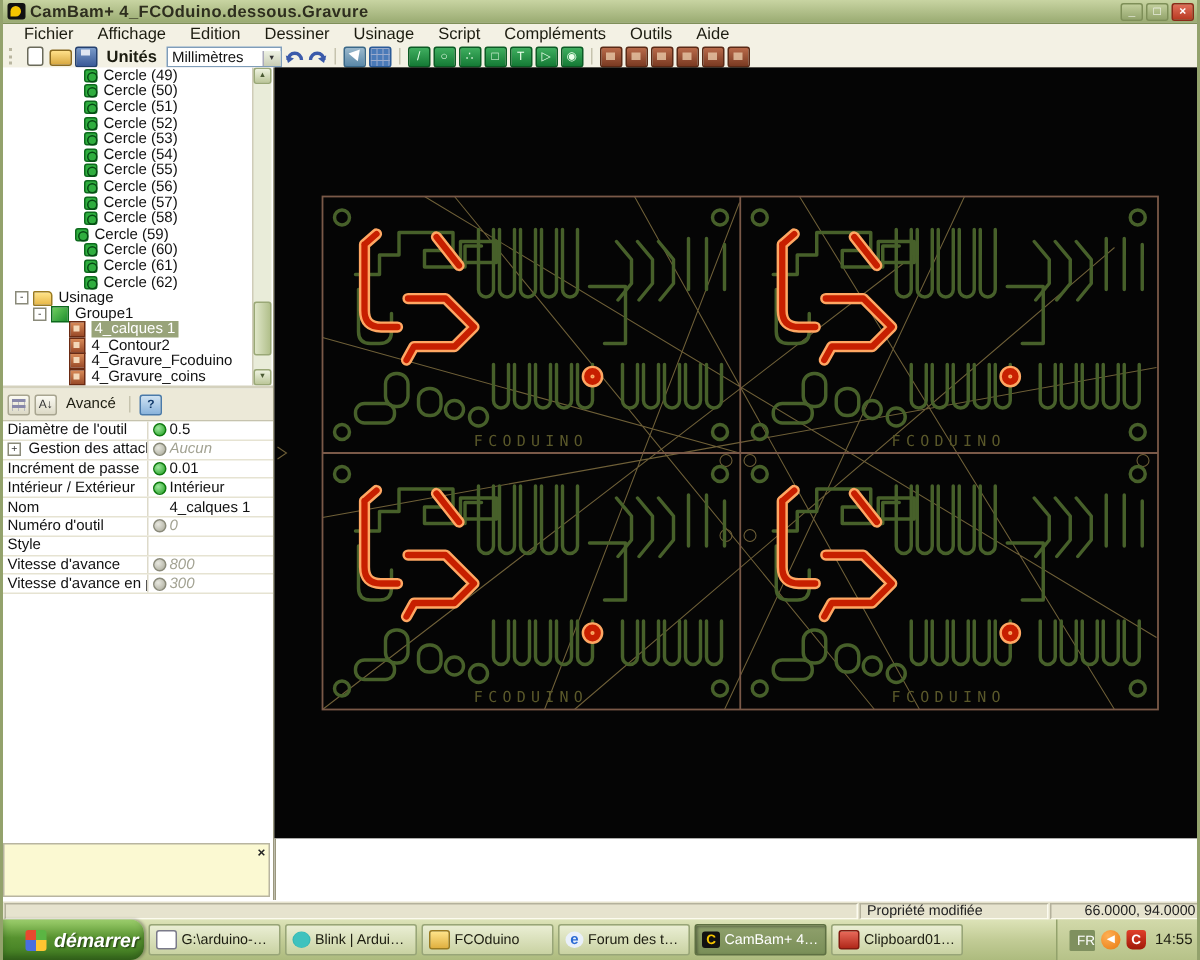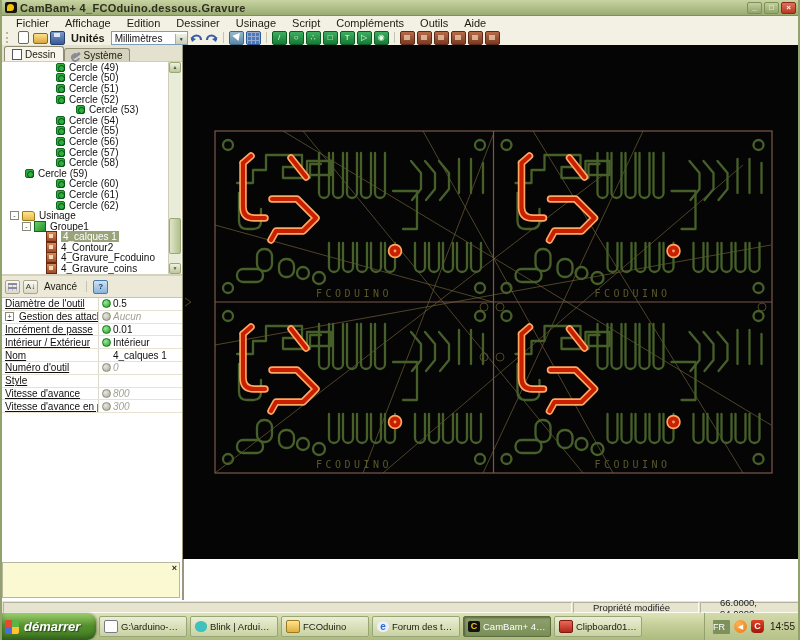--- a/index.html
+++ b/index.html
@@ -70,69 +70,69 @@
   .sthumb{position:absolute;left:0;top:156px;width:12px;height:36px;background:linear-gradient(90deg,#dfe6c8,#b2c08c);border:1px solid #9aa877;border-radius:2px;box-sizing:border-box;}
   
   .propbar{height:21px;background:#ece9d8;display:flex;align-items:center;gap:3px;padding-left:3px;border-bottom:1px solid #c6c3ae;}
   .pbtn{width:15px;height:14px;border:1px solid #a8a590;background:linear-gradient(#fbfaf2,#dcd9c6);border-radius:2px;box-sizing:border-box;position:relative;font-size:8px;text-align:center;line-height:12px;color:#333;}
   .pbtn.cat::after{content:"";position:absolute;left:2px;top:2px;width:9px;height:8px;
     background:linear-gradient(#88a 2px,transparent 2px),linear-gradient(90deg,#bbb 1px,transparent 1px);background-size:100% 4px,4px 100%;}
   .pbtn.help{background:linear-gradient(#cfe2f2,#8ab4dc);border-color:#4a7aaa;color:#123a6a;font-weight:bold;}
   .advanced{font-size:10px;color:#1c1c10;padding:0 3px;}
   .pgrid{background:#fff;}
   .prow{height:11.8px;display:flex;align-items:center;border-bottom:1px solid #e6e3d2;font-size:10px;color:#111;}
-  .pname{width:97px;padding-left:3px;border-right:1px solid #dddacA;overflow:hidden;white-space:nowrap;flex:0 0 auto;box-sizing:border-box;display:flex;align-items:center;gap:2px;height:100%;text-decoration:underline;}
+  .pname{width:97px;padding-left:3px;border-right:1px solid #dddacA;overflow:hidden;white-space:nowrap;flex:0 0 auto;box-sizing:border-box;display:flex;align-items:center;gap:2px;height:100%;}
   .picell{width:14px;flex:0 0 auto;display:flex;justify-content:center;}
   .pico{width:9px;height:9px;border-radius:50%;background:radial-gradient(circle at 35% 35%,#9fe89f,#1e9e1e);border:1px solid #0e7a0e;box-sizing:border-box;}
   .pico.gray{background:radial-gradient(circle at 35% 35%,#e8e8e0,#a8a898);border-color:#8a8a7a;}
   .pval{flex:1;overflow:hidden;white-space:nowrap;}
   .muted .pval{color:#a2a292;font-style:italic;}
   
   .msgpanel{position:absolute;left:0;bottom:2px;width:178px;height:36px;background:#fbf9d2;border:1px solid #b8b5a0;box-sizing:border-box;}
   .msgpanel .x{position:absolute;top:0;right:2px;font-size:9px;font-weight:bold;color:#222;}
   
   .canvas{position:absolute;left:181px;top:45px;width:619px;height:514px;background:#000;}
   .under-canvas{position:absolute;left:181px;top:559px;width:619px;height:41px;background:#fff;border-left:1px solid #9a977f;box-sizing:border-box;}
   .tg{stroke:#47602a;fill:none;stroke-width:2.3;stroke-linejoin:round;stroke-linecap:round;}
   .glow{stroke:#ffa763;fill:none;stroke-width:7.5;stroke-linejoin:round;stroke-linecap:round;}
   .core{stroke:#c71f00;fill:none;stroke-width:4.2;stroke-linejoin:round;stroke-linecap:round;}
   .rapid{stroke:#6f6038;fill:none;stroke-width:.7;}
   .bline{stroke:#7a5948;fill:none;stroke-width:1.2;}
   .blabel{fill:#5a582a;font-family:"DejaVu Sans Mono",monospace;font-size:10px;letter-spacing:3.5px;text-anchor:middle;}
   
   .statusbar{position:absolute;left:0;top:600px;width:800px;height:13px;background:#e6e3ce;border-top:1px solid #fff;
     display:flex;font-size:9.5px;color:#222;box-sizing:border-box;}
-  .spanel{border:1px solid;border-color:#b4b19c #fcfbef #fcfbef #b4b19c;margin:1px 0 0 1px;padding:0 19px;display:flex;align-items:center;box-sizing:border-box;}
+  .spanel{border:1px solid;border-color:#b4b19c #fcfbef #fcfbef #b4b19c;margin:1px 0 0 1px;padding:0 4px;display:flex;align-items:center;box-sizing:border-box;}
   .sp1{flex:1;}
   .sp2{width:126px;}
   .sp3{width:102px;justify-content:flex-end;}
   
   .taskbar{position:absolute;left:0;top:613px;width:800px;height:27px;
     background:linear-gradient(#dde3b8 0%,#c2cc96 50%,#adbb7e 100%);display:flex;align-items:center;}
   .startbtn{height:27px;width:94px;border-radius:0 9px 9px 0;
-    background:linear-gradient(#9ed06e,#57922f 45%,#3e7a20);display:flex;align-items:center;gap:5px;padding-left:3px;box-sizing:border-box;
+    background:linear-gradient(#9ed06e,#57922f 45%,#3e7a20);display:flex;align-items:center;gap:5px;padding-left:15px;box-sizing:border-box;
     box-shadow:inset 0 -3px 5px rgba(0,0,0,.25), 1px 0 2px rgba(0,0,0,.3);}
   .flag{width:14px;height:14px;border-radius:2px;background:conic-gradient(#5bb543 0 25%,#ffc531 0 50%,#4a6ee0 0 75%,#e84built 0);}
   .flag{background:conic-gradient(#5bb543 0 25%,#ffc531 0 50%,#4a6ee0 0 75%,#e8482f 0);}
   .start-label{color:#fff;font-weight:bold;font-style:italic;font-size:13px;text-shadow:1px 1px 1px rgba(0,0,0,.5);}
   .task{height:21px;margin-left:3px;width:88px;display:flex;align-items:center;gap:3px;padding:0 4px;box-sizing:border-box;
     background:linear-gradient(#eaeed4,#c9d2a2);border:1px solid #98a578;border-radius:2px;font-size:9.5px;color:#1c1c10;
     overflow:hidden;white-space:nowrap;}
   .task.active{background:linear-gradient(#8fa06c,#7a8f58);color:#fff;border-color:#5e7042;box-shadow:inset 1px 1px 2px rgba(0,0,0,.35);}
   .task .lbl{overflow:hidden;text-overflow:ellipsis;}
   .tki{width:12px;height:11px;flex:0 0 auto;border-radius:2px;}
   .tki.notepad{background:#fff;border:1px solid #7a7a8a;}
   .tki.arduino{background:radial-gradient(circle,#3fc2be 60%,#0e8a88);border-radius:50%;}
   .tki.folder{background:linear-gradient(#ffe48a,#e0b040);border:1px solid #9a7a20;}
   .tki.ie{background:#e9f0fa;color:#2a6ad4;font-weight:bold;font-size:10px;line-height:11px;text-align:center;border-radius:50%;}
   .tki.cambam{background:#111;color:#f4c400;font-weight:bold;font-size:9px;line-height:11px;text-align:center;}
   .tki.irfan{background:linear-gradient(#e86a5a,#b0281a);border:1px solid #801a10;}
   .tray{margin-left:auto;height:27px;display:flex;align-items:center;gap:4px;padding:0 7px 0 8px;
     background:linear-gradient(#d2d9aa,#b6c288);border-left:1px solid #93a26c;}
-  .lang{width:17px;height:14px;background:#7f905f;color:#fff;font-size:9px;text-align:left;line-height:14px;border-radius:1px;}
+  .lang{width:17px;height:14px;background:#7f905f;color:#fff;font-size:9px;text-align:right;line-height:14px;border-radius:1px;}
   .trico{width:13px;height:13px;border-radius:50%;background:radial-gradient(circle at 35% 30%,#ffb055,#e87a10);color:#fff;font-size:7px;line-height:13px;text-align:center;}
   .trico.shield{border-radius:2px 2px 4px 4px;background:linear-gradient(#e0402a,#a01808);font-weight:bold;font-size:9px;}
   .clock{font-size:10px;color:#1c1c10;margin-left:2px;}
 </style>
 </head>
 <body>
 
 <div id="window">
 
   <div class="titlebar">
@@ -193,49 +193,39 @@
     <div class="tsep"></div>
     <div class="tico brown"></div>
     <div class="tico brown"></div>
     <div class="tico brown"></div>
     <div class="tico brown"></div>
     <div class="tico brown"></div>
     <div class="tico brown"></div>
   </div>
 
   <div class="leftpanel">
-    <div class="tabstrip">
-      <div class="tab active">
-        <span class="ti-page"></span>
-        <span>Dessin</span>
-      </div>
-      <div class="tab">
-        <span class="ti-wrench"></span>
-        <span>Système</span>
-      </div>
-    </div>
 
     <div class="tree">
       <div class="trow" style="padding-left:54px">
           <span class="ci"></span>
           <span>Cercle (49)</span>
         </div>
       <div class="trow" style="padding-left:54px">
           <span class="ci"></span>
           <span>Cercle (50)</span>
         </div>
       <div class="trow" style="padding-left:54px">
           <span class="ci"></span>
           <span>Cercle (51)</span>
         </div>
       <div class="trow" style="padding-left:54px">
           <span class="ci"></span>
           <span>Cercle (52)</span>
         </div>
-      <div class="trow" style="padding-left:74px">
+      <div class="trow" style="padding-left:54px">
           <span class="ci"></span>
           <span>Cercle (53)</span>
         </div>
       <div class="trow" style="padding-left:54px">
           <span class="ci"></span>
           <span>Cercle (54)</span>
         </div>
       <div class="trow" style="padding-left:54px">
           <span class="ci"></span>
           <span>Cercle (55)</span>
@@ -245,21 +235,21 @@
           <span>Cercle (56)</span>
         </div>
       <div class="trow" style="padding-left:54px">
           <span class="ci"></span>
           <span>Cercle (57)</span>
         </div>
       <div class="trow" style="padding-left:54px">
           <span class="ci"></span>
           <span>Cercle (58)</span>
         </div>
-      <div class="trow" style="padding-left:23px">
+      <div class="trow" style="padding-left:48px">
           <span class="ci"></span>
           <span>Cercle (59)</span>
         </div>
       <div class="trow" style="padding-left:54px">
           <span class="ci"></span>
           <span>Cercle (60)</span>
         </div>
       <div class="trow" style="padding-left:54px">
           <span class="ci"></span>
           <span>Cercle (61)</span>

